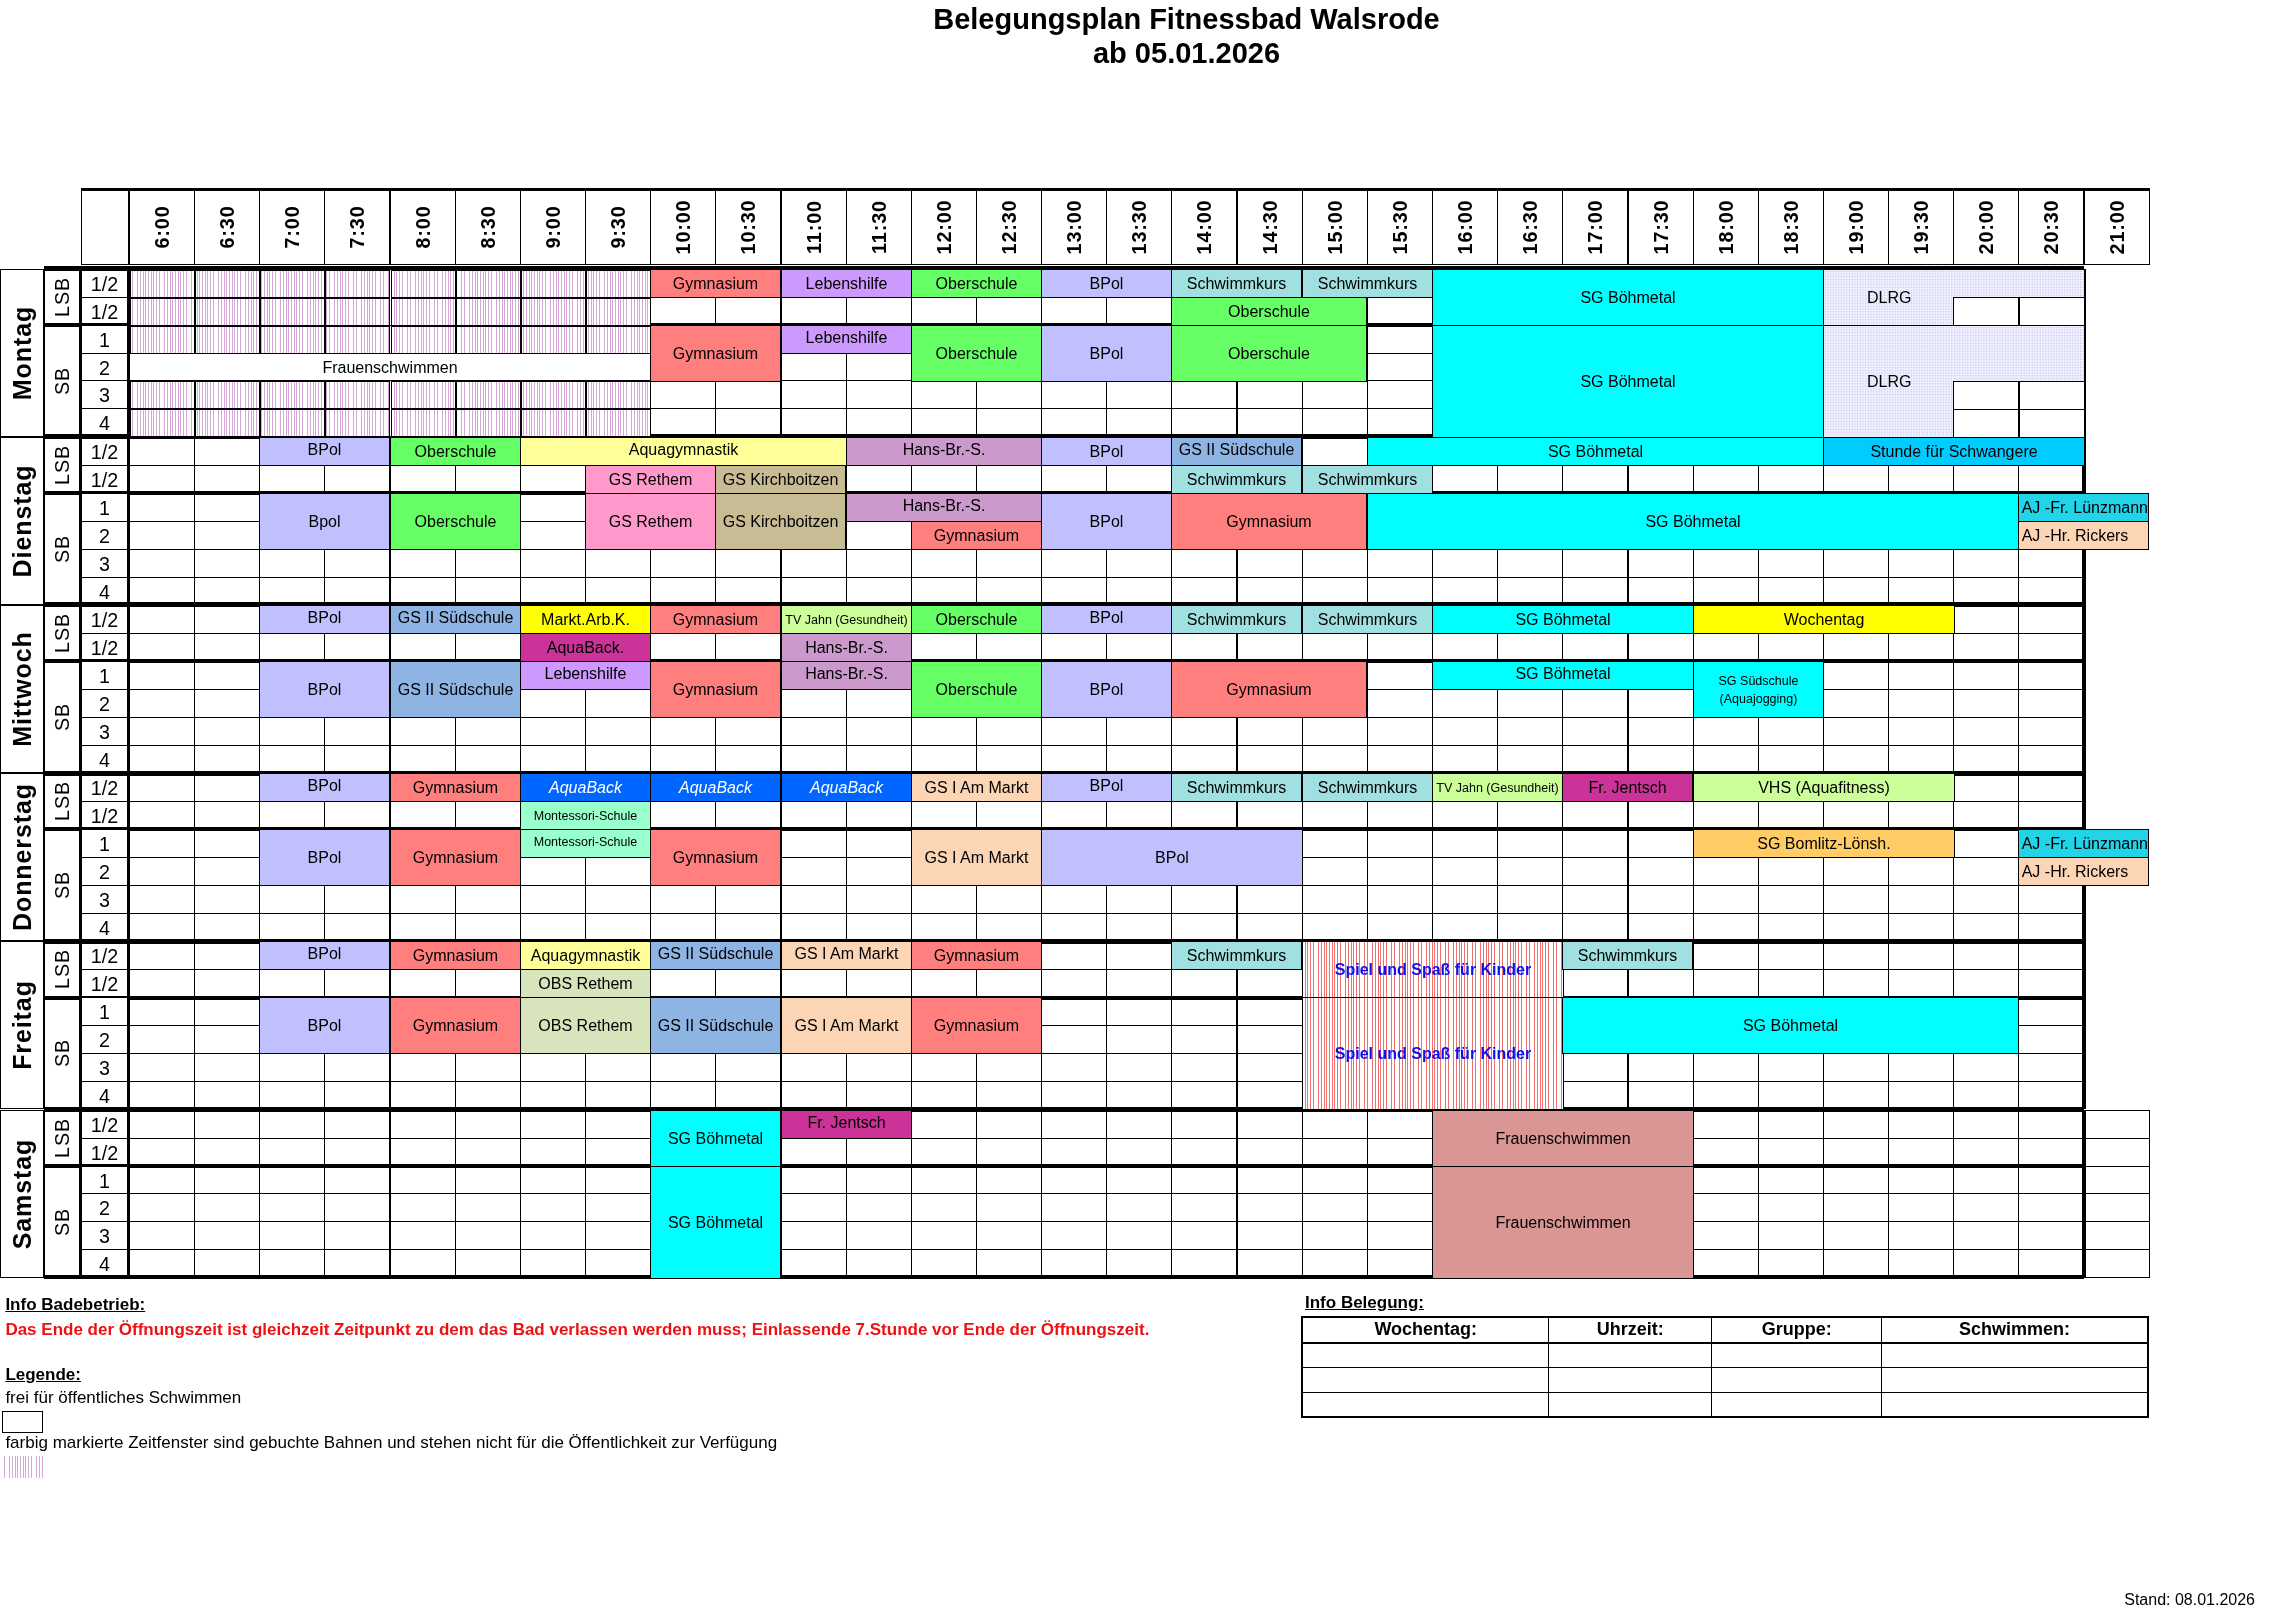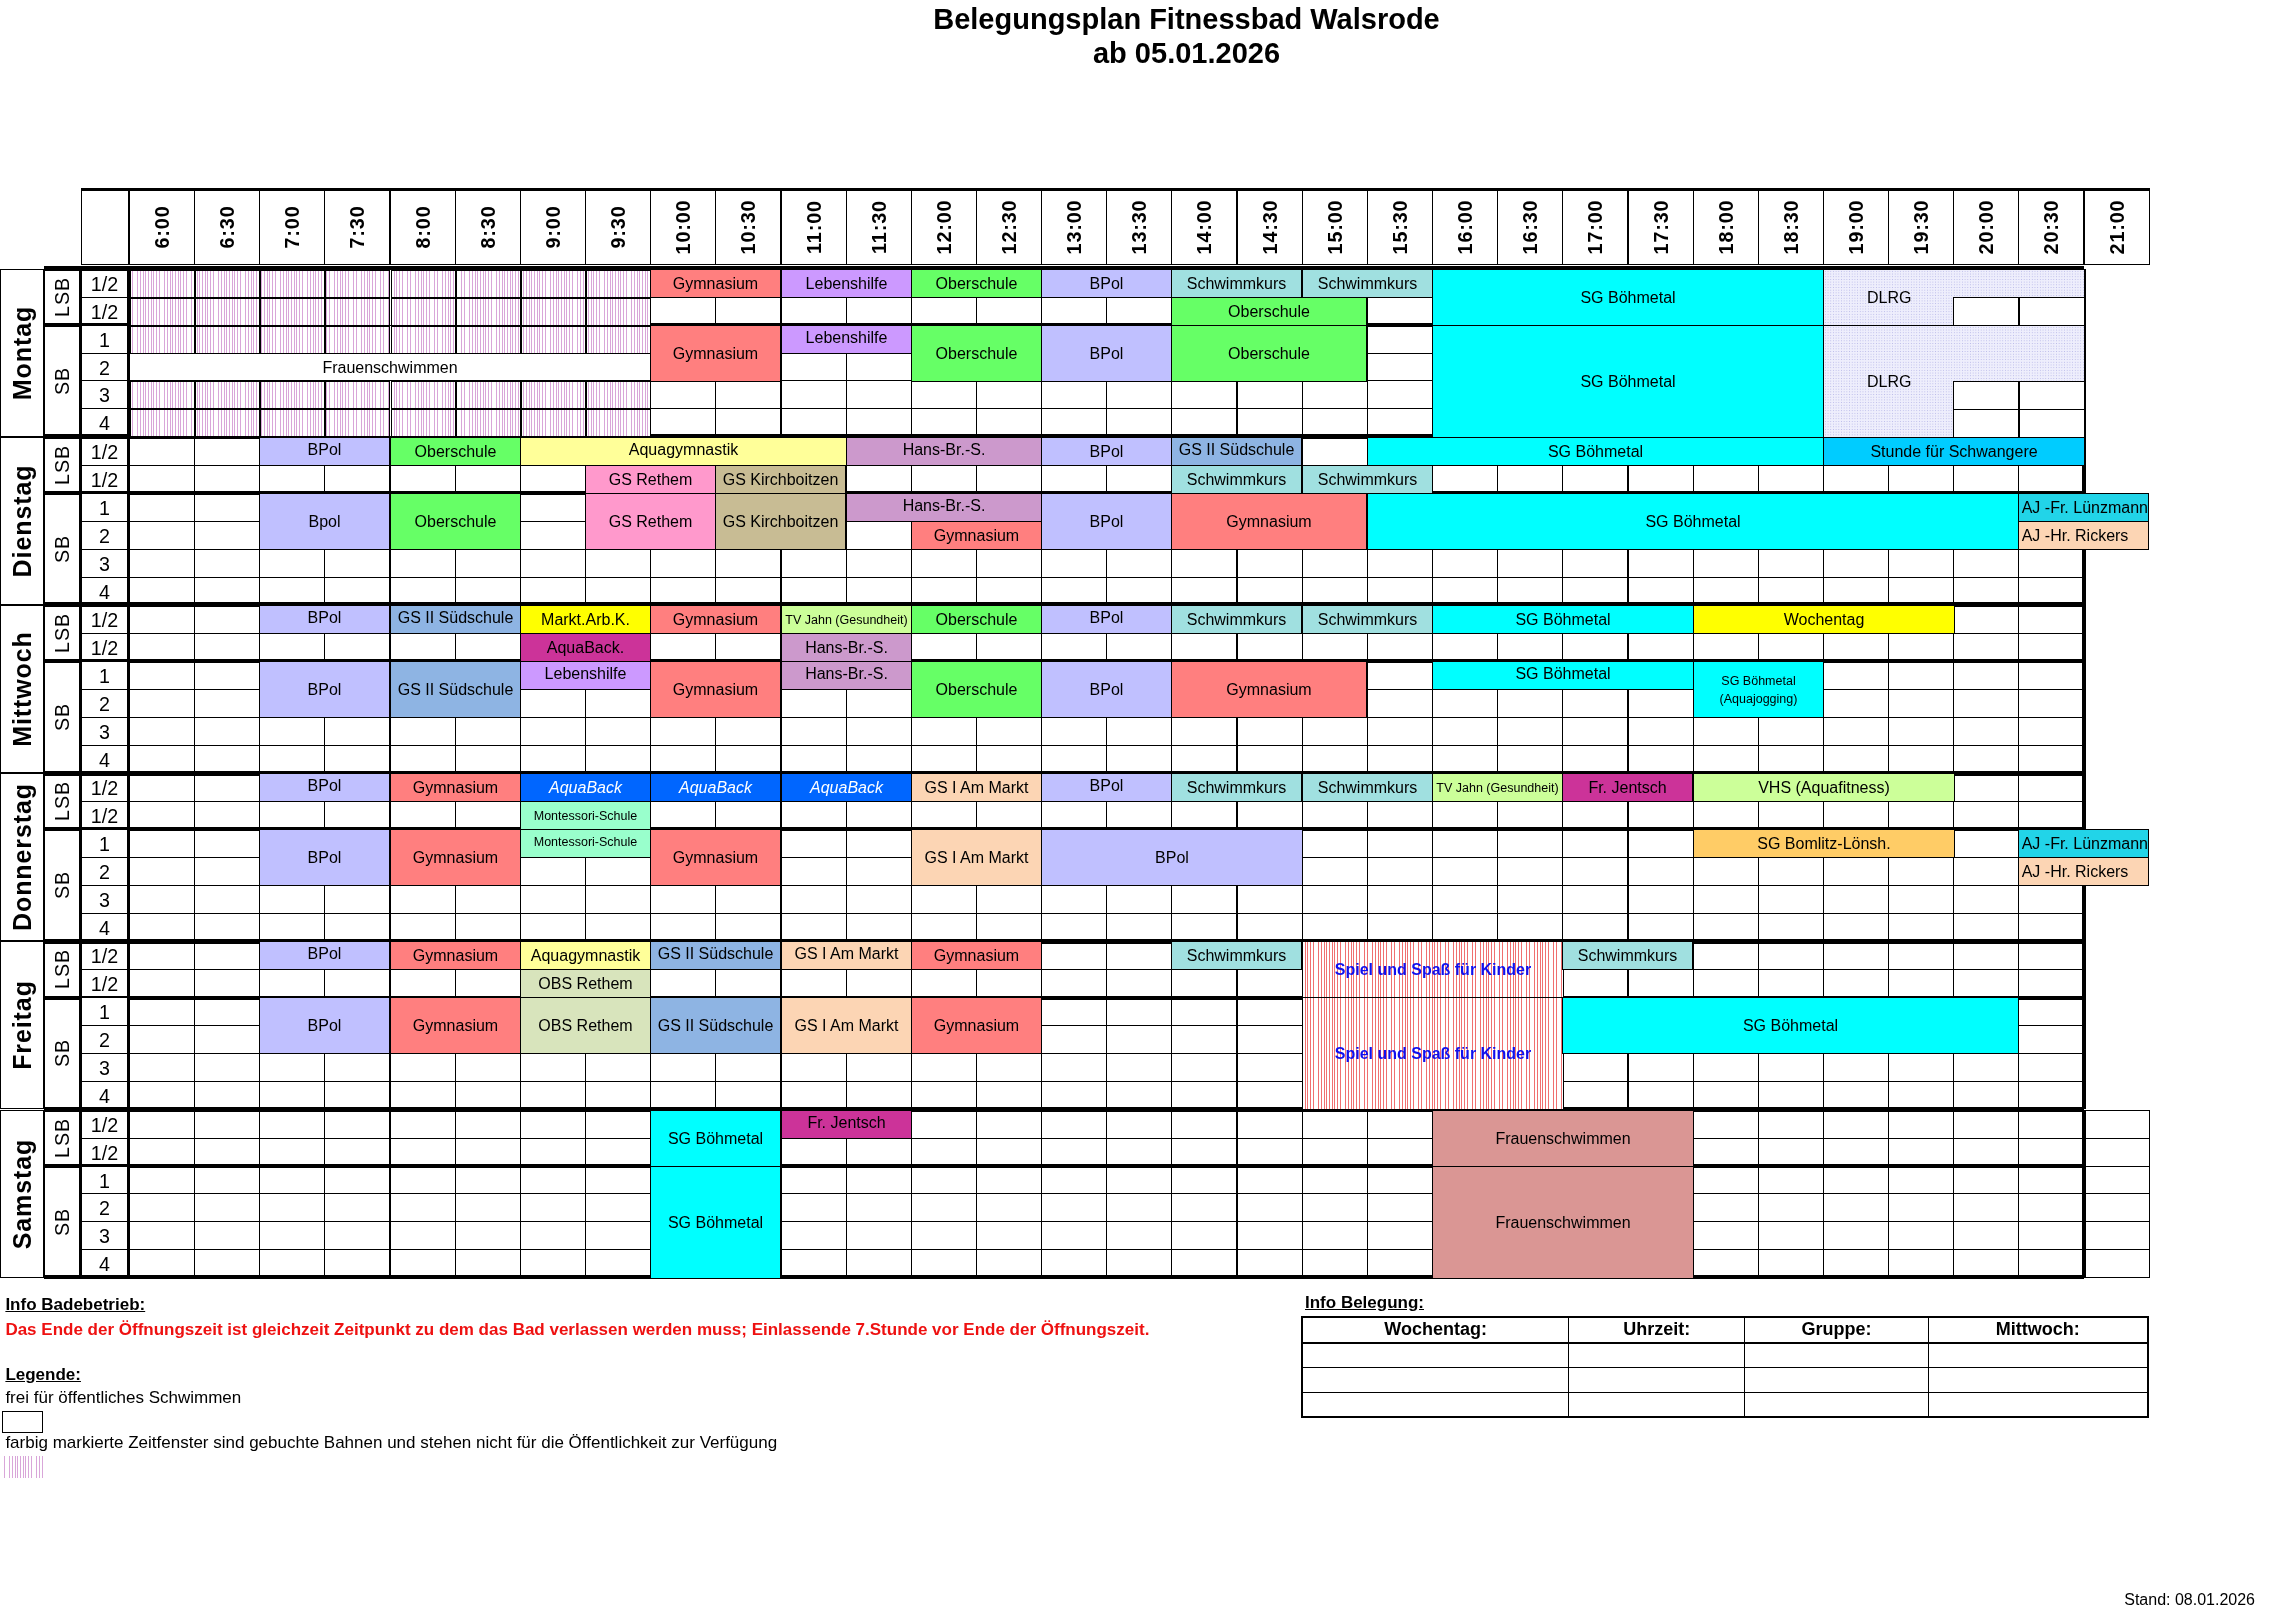--- a/index.html
+++ b/index.html
@@ -1567,21 +1567,21 @@
     <div class="blk" style="left:1041px;top:661px;width:131px;height:57px;background:#c0c0ff;">
       <span>BPol</span>
     </div>
     <div class="blk" style="left:1171px;top:661px;width:196px;height:57px;background:#ff7f7f;">
       <span>Gymnasium</span>
     </div>
     <div class="blk top" style="left:1432px;top:661px;width:262px;height:29px;background:#00ffff;">
       <span>SG Böhmetal</span>
     </div>
     <div class="blk wrap" style="left:1693px;top:661px;width:131px;height:57px;background:#00ffff;font-size:12.5px;">
-      <span>SG Böhmetal (Aquajogging)</span>
+      <span>SG Südschule (Aquajogging)</span>
     </div>
     <div class="blk top" style="left:259px;top:773px;width:131px;height:29px;background:#c0c0ff;">
       <span>BPol</span>
     </div>
     <div class="blk" style="left:390px;top:773px;width:131px;height:29px;background:#ff7f7f;">
       <span>Gymnasium</span>
     </div>
     <div class="blk it" style="left:520px;top:773px;width:131px;height:29px;background:#0066ff;">
       <span>AquaBack</span>
     </div>
@@ -1722,21 +1722,21 @@
 <div class="info" style="left:5.4px;top:1433px;">farbig markierte Zeitfenster sind gebuchte Bahnen und stehen nicht für die Öffentlichkeit zur Verfügung</div>
 <div class="hatch" style="position:absolute;left:1.8px;top:1456px;width:41px;height:21.5px;"></div>
 
 <div class="info" style="left:1305px;top:1293px;"><span class="u">Info Belegung:</span></div>
 <table class="ib">
   <thead>
     <tr>
       <th>Wochentag:</th>
       <th>Uhrzeit:</th>
       <th>Gruppe:</th>
-      <th>Mittwoch:</th>
+      <th>Schwimmen:</th>
     </tr>
   </thead>
   <tbody>
     <tr>
         <td></td>
         <td></td>
         <td></td>
         <td></td>
       </tr>
     <tr>

